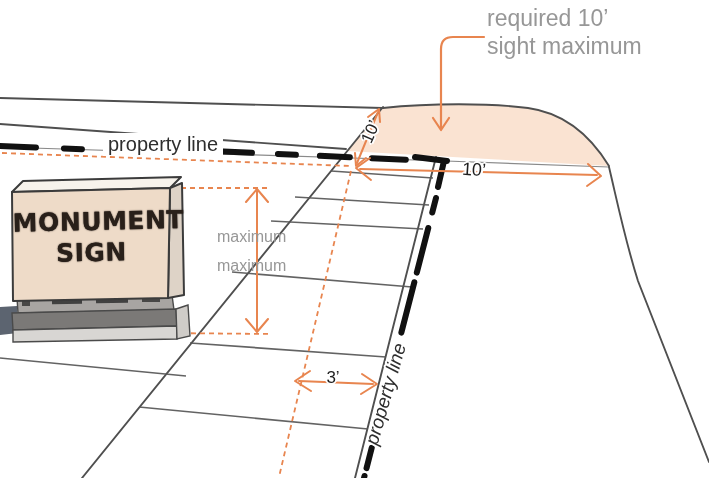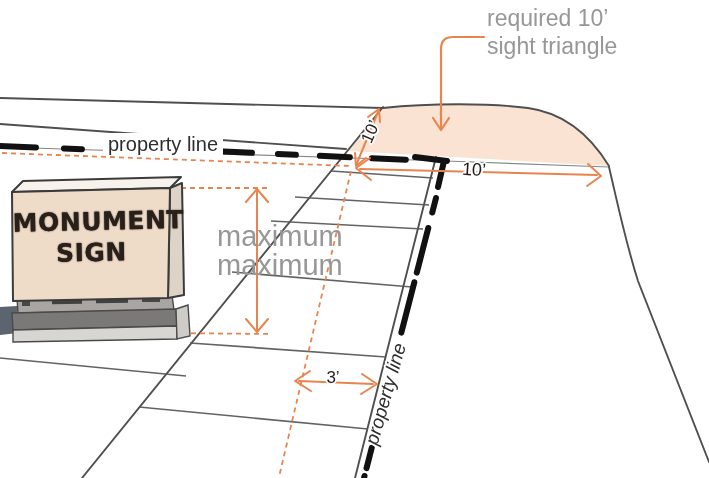--- a/index.html
+++ b/index.html
@@ -15,21 +15,21 @@
   .orange{stroke:var(--c-accent,#e8854f);stroke-width:2;fill:none;stroke-linecap:round;stroke-linejoin:round;}
   .orange-dash{stroke:var(--c-accent,#e8854f);stroke-width:1.8;fill:none;stroke-dasharray:5 4;}
   .peach{fill:var(--c-sight_fill,#f8d8c0);opacity:.72;stroke:none;}
   .sign-outline{stroke:#3b3b3b;stroke-width:2;stroke-linejoin:round;}
 
   
   .lbl{position:absolute;white-space:nowrap;}
   .halo{text-shadow:-2px 0 0 #fff,2px 0 0 #fff,0 -2px 0 #fff,0 2px 0 #fff,
         -1px -1px 0 #fff,1px 1px 0 #fff,-1px 1px 0 #fff,1px -1px 0 #fff;}
   #lbl-sight{left:487px;top:4px;font-size:23px;line-height:28px;color:var(--c-label_gray,#979797);}
-  #lbl-mh{left:217px;top:222px;font-size:29px;line-height:29px;color:var(--c-label_gray,#979797);}
+  #lbl-mh{left:217px;top:222px;font-size:16px;line-height:29px;color:var(--c-label_gray,#979797);}
   #lbl-plt{left:103px;top:133px;font-size:20px;color:var(--c-dark_text,#2e2e2e);
            background:#fff;padding:0 5px;}
   #lbl-pls{left:386px;top:394px;font-size:19px;font-style:italic;color:var(--c-dark_text,#2e2e2e);
            transform:translate(-50%,-50%) rotate(-74deg);}
   #sign-text{left:13px;top:206px;width:156px;text-align:center;font-size:25px;line-height:31px;
              font-weight:bold;letter-spacing:.5px;color:#29201a;
              font-family:"DejaVu Sans", sans-serif;
              transform:rotate(-1.2deg);
              text-shadow:0 0 1px rgba(41,32,26,.95), 0 0 2px rgba(41,32,26,.45);}
   .dim{position:absolute;font-size:17px;color:#1f1f1f;}
@@ -130,21 +130,21 @@
       </g>
 
       <polygon class="sign-outline" points="12,192 23,181 181,177 170,188" fill="var(--c-sign_top,#f7f3ec)"></polygon>
       <polygon class="sign-outline" points="170,188 182,183 184,295 168,298" fill="var(--c-sign_side,#ded3c7)"></polygon>
       <polygon class="sign-outline" points="12,192 170,188 168,298 13,301" fill="var(--c-sign_face,#eedbc8)"></polygon>
     </g>
   </svg>
 
   <div class="lbl" id="lbl-sight">
     <div>required 10’</div>
-    <div>sight triangle</div>
+    <div>sight maximum</div>
   </div>
 
   <div class="lbl" id="lbl-mh">
     <div>maximum</div>
     <div>maximum</div>
   </div>
 
   <div class="lbl" id="lbl-plt">property line</div>
 
   <div class="lbl halo" id="lbl-pls">property line</div>

